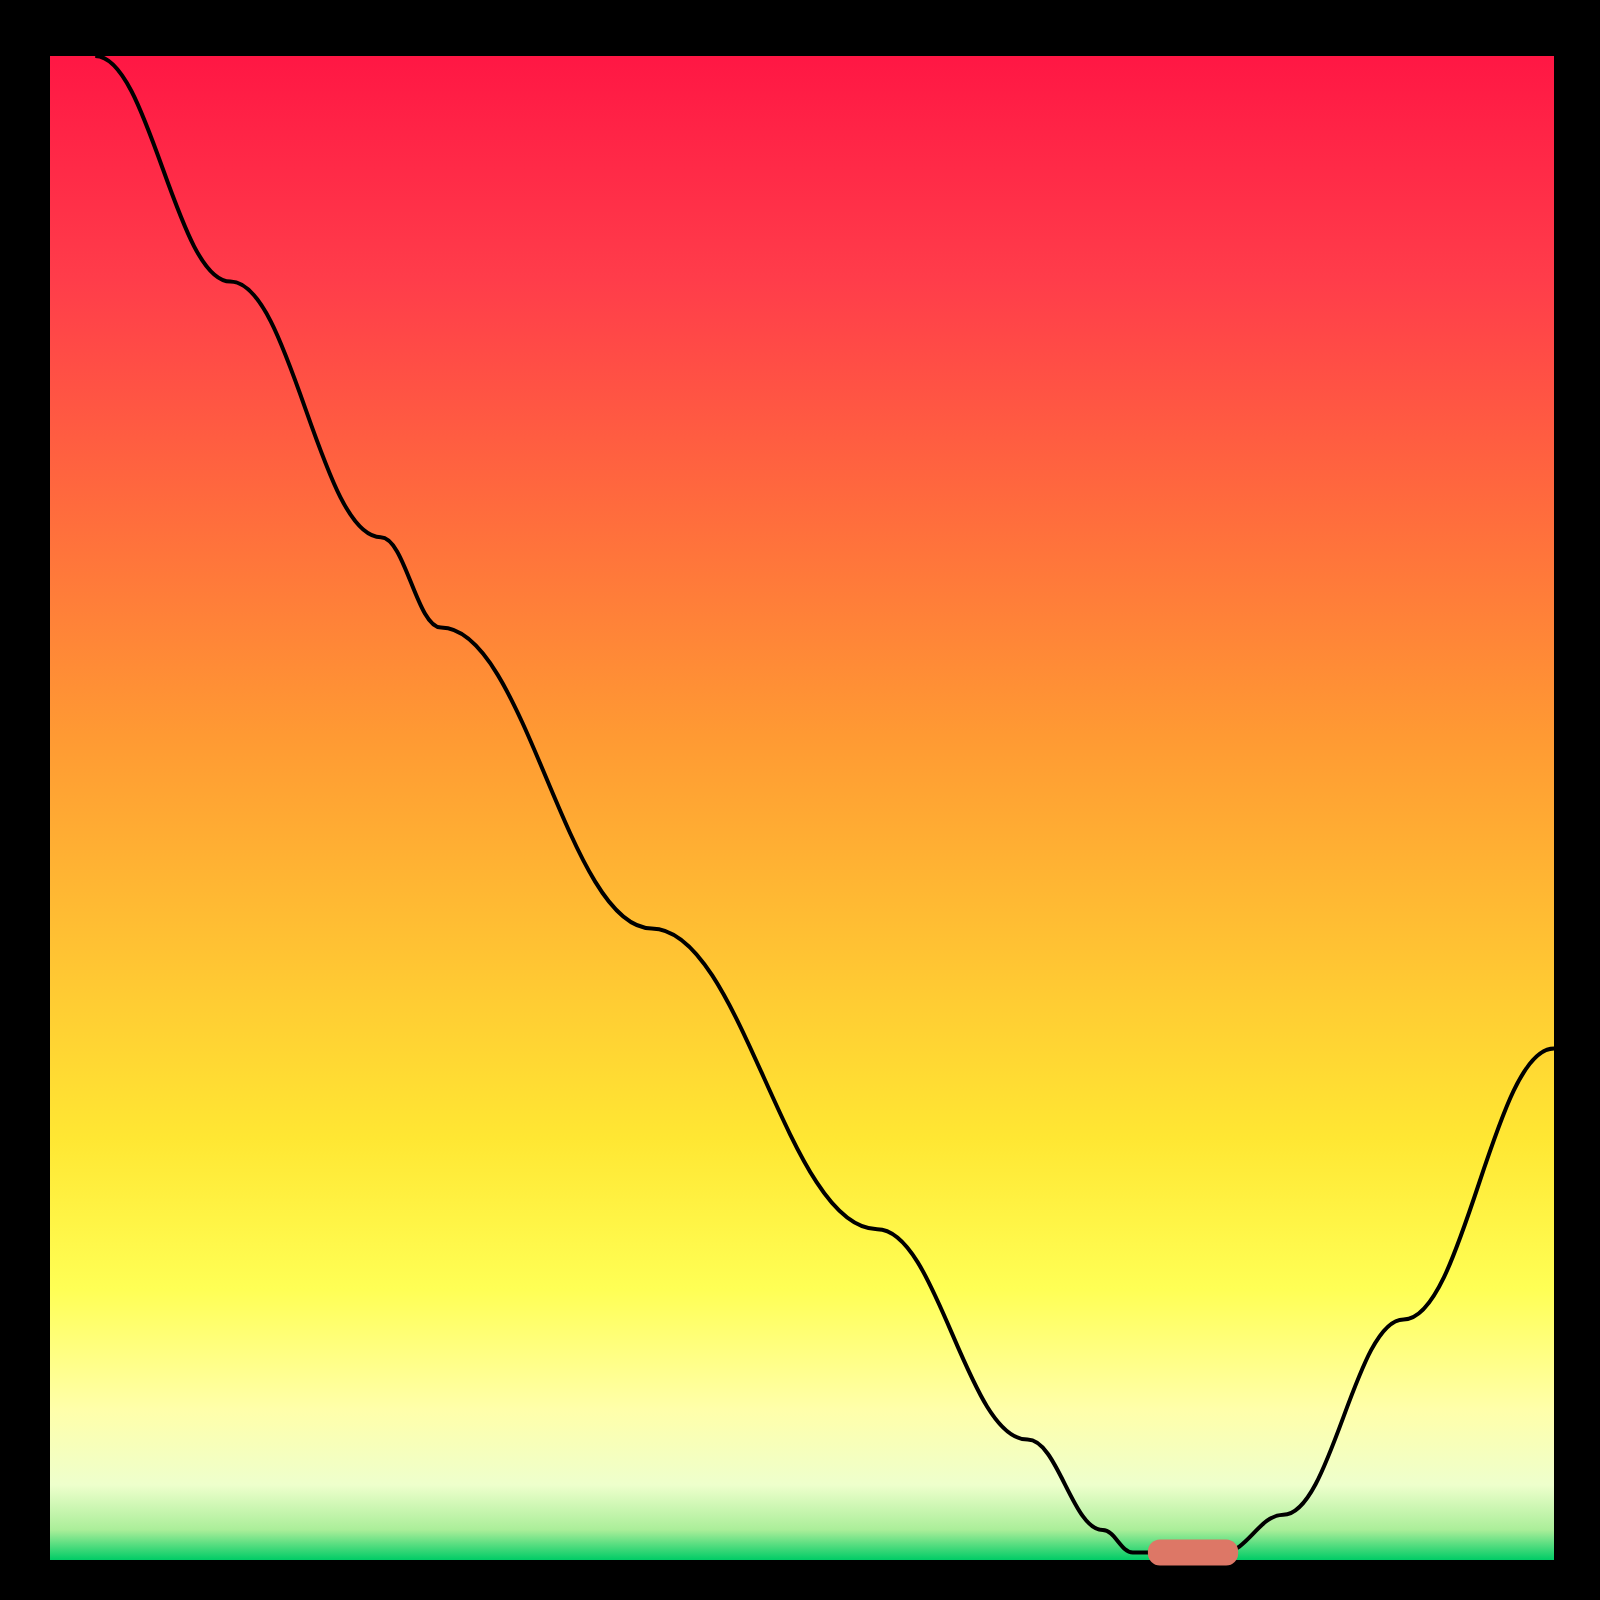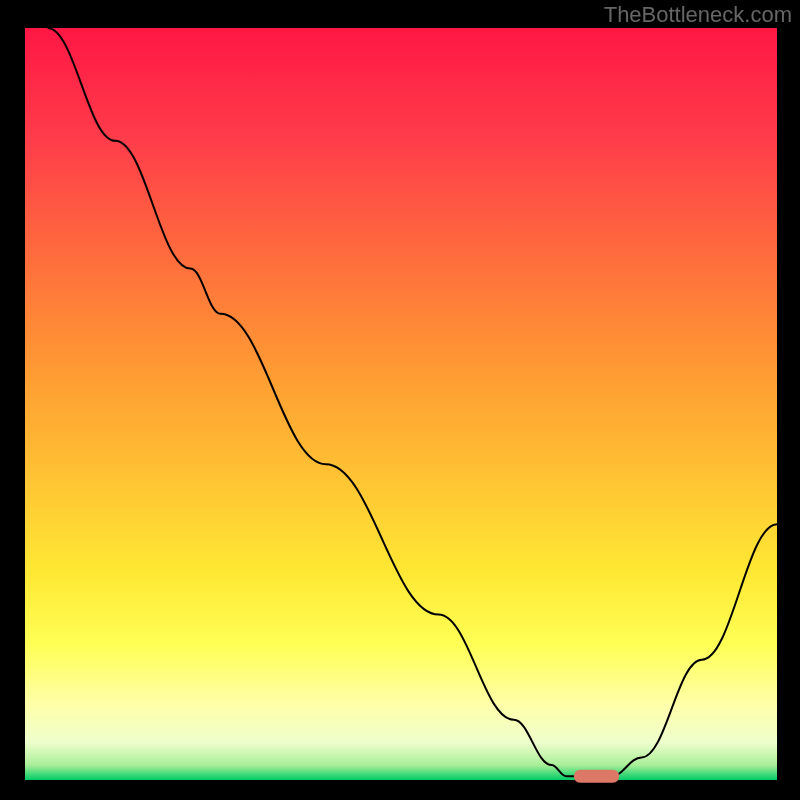--- a/index.html
+++ b/index.html
@@ -23,21 +23,20 @@
     z-index: 10;
   }
   svg {
     display: block;
   }
 </style>
 </head>
 <body>
 
 <div class="chart-container">
-  <div class="watermark">TheBottleneck.com</div>
   <svg width="800" height="800" viewBox="0 0 800 800">
     <defs>
       <linearGradient id="bg-gradient" x1="0%" y1="0%" x2="0%" y2="100%">
       <stop offset="0%" stop-color="#FF1744"></stop>
           <stop offset="15%" stop-color="#FF3D4A"></stop>
           <stop offset="30%" stop-color="#FF6B3D"></stop>
           <stop offset="45%" stop-color="#FF9933"></stop>
           <stop offset="60%" stop-color="#FFC433"></stop>
           <stop offset="72%" stop-color="#FFE733"></stop>
           <stop offset="82%" stop-color="#FFFF55"></stop>

